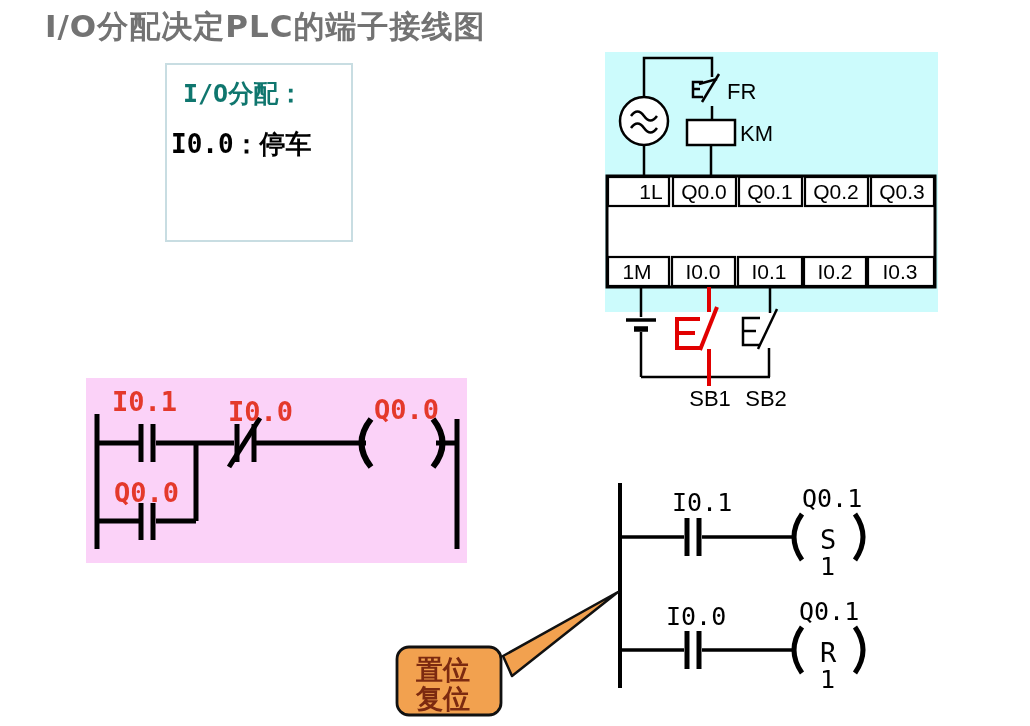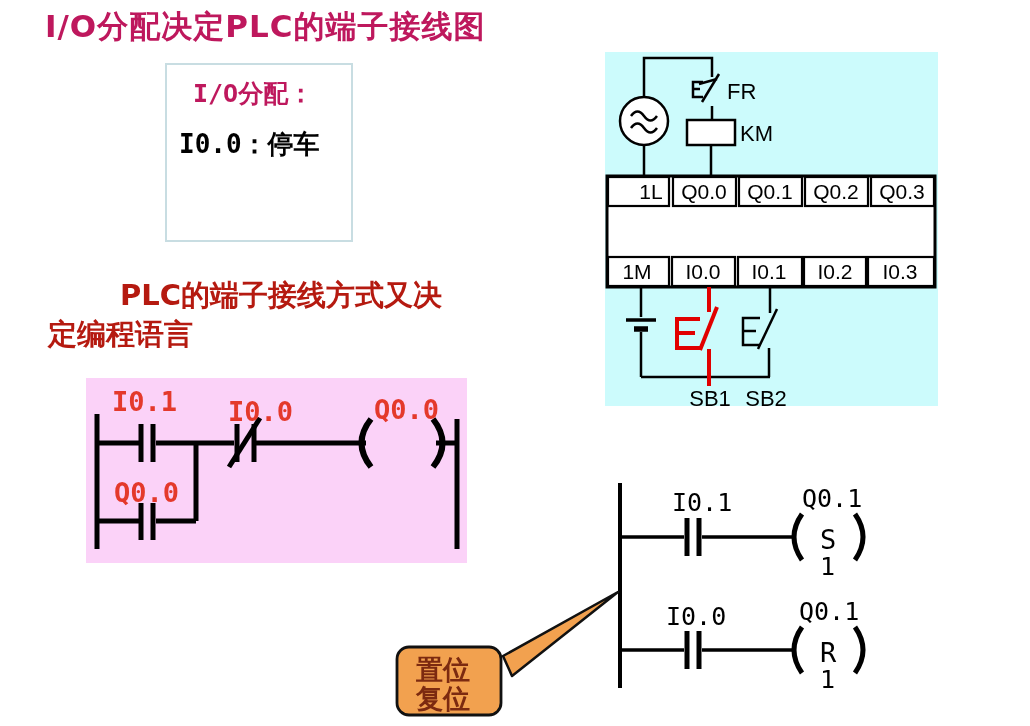--- a/index.html
+++ b/index.html
@@ -1,35 +1,35 @@
 <!DOCTYPE html>
 <html><head>
 <meta charset="utf-8">
 <style>
   html,body{margin:0;padding:0;background:#fff;}
   #slide{position:relative;width:1030px;height:726px;background:#ffffff;overflow:hidden;
          font-family:"DejaVu Sans","Liberation Sans",sans-serif;}
   .abs{position:absolute;}
   
-  #title{left:45px;top:6px;font-size:31px;font-weight:bold;color:#be185d;letter-spacing:1px;
+  #title{left:45px;top:6px;font-size:31px;font-weight:bold;color:#737373;letter-spacing:1px;
          font-family:"DejaVu Sans",sans-serif;}
   
   #io-box{left:165px;top:63px;width:188px;height:179px;background:#fff;
           border:2px solid #c8dde2;box-sizing:border-box;}
-  #io-box .hd{margin:12px 0 0 26px;font-size:25px;font-weight:bold;color:#be185d;
+  #io-box .hd{margin:12px 0 0 16px;font-size:25px;font-weight:bold;color:#0f766e;
               font-family:"DejaVu Sans Mono","DejaVu Sans",monospace;}
-  #io-box .ln{margin-left:12px;font-size:26px;line-height:37px;font-weight:bold;color:#000;
+  #io-box .ln{margin-left:4px;font-size:26px;line-height:37px;font-weight:bold;color:#000;
               font-family:"DejaVu Sans Mono","DejaVu Sans",monospace;white-space:nowrap;}
   #io-box .gap{height:16px;}
   
   #subtitle{left:48px;top:276px;width:520px;font-size:29px;font-weight:bold;color:#b51a10;
             line-height:39px;font-family:"DejaVu Sans",sans-serif;}
   #subtitle .l1{padding-left:72px;}
   
-  #wiring-panel{left:605px;top:52px;width:333px;height:354px;background:#ccfbfc;}
+  #wiring-panel{left:605px;top:52px;width:333px;height:260px;background:#ccfbfc;}
   #ladder-panel{left:86px;top:378px;width:381px;height:185px;background:#fbd2f8;}
   #wiring-panel svg,#ladder-panel svg{position:absolute;left:0;top:0;}
   #sr-ladder{left:600px;top:470px;}
   #callout{left:390px;top:585px;}
   svg text{font-family:"Liberation Sans",sans-serif;}
   text.mono{font-family:"DejaVu Sans Mono",monospace;}
   text.red{fill:#e4392b;font-weight:bold;}
   text.callout-t{fill:#7c2a10;font-weight:bold;font-family:"DejaVu Sans",sans-serif;}
 </style>
 </head>
@@ -38,24 +38,20 @@
 <div id="slide">
 
   <div id="title" class="abs">I/O分配决定PLC的端子接线图</div>
 
   <div id="io-box" class="abs">
     <div class="hd">I/O分配：</div>
     <div class="gap"></div>
     <div class="ln">I0.0：停车</div>
   </div>
 
-  <div id="subtitle" class="abs">
-    <div class="l1">PLC的端子接线方式又决</div>
-    <div class="l2">定编程语言</div>
-  </div>
 
   <div id="wiring-panel" class="abs">
     <svg width="333" height="366" viewBox="605 52 333 366">
 
       <g stroke="#000" stroke-width="2.5" fill="none">
         <path d="M644,97 V58 H712 V77"></path>
         <path d="M644,146 V176"></path>
         <path d="M712,106 V120"></path>
         <path d="M711,145 V176"></path>
       </g>

